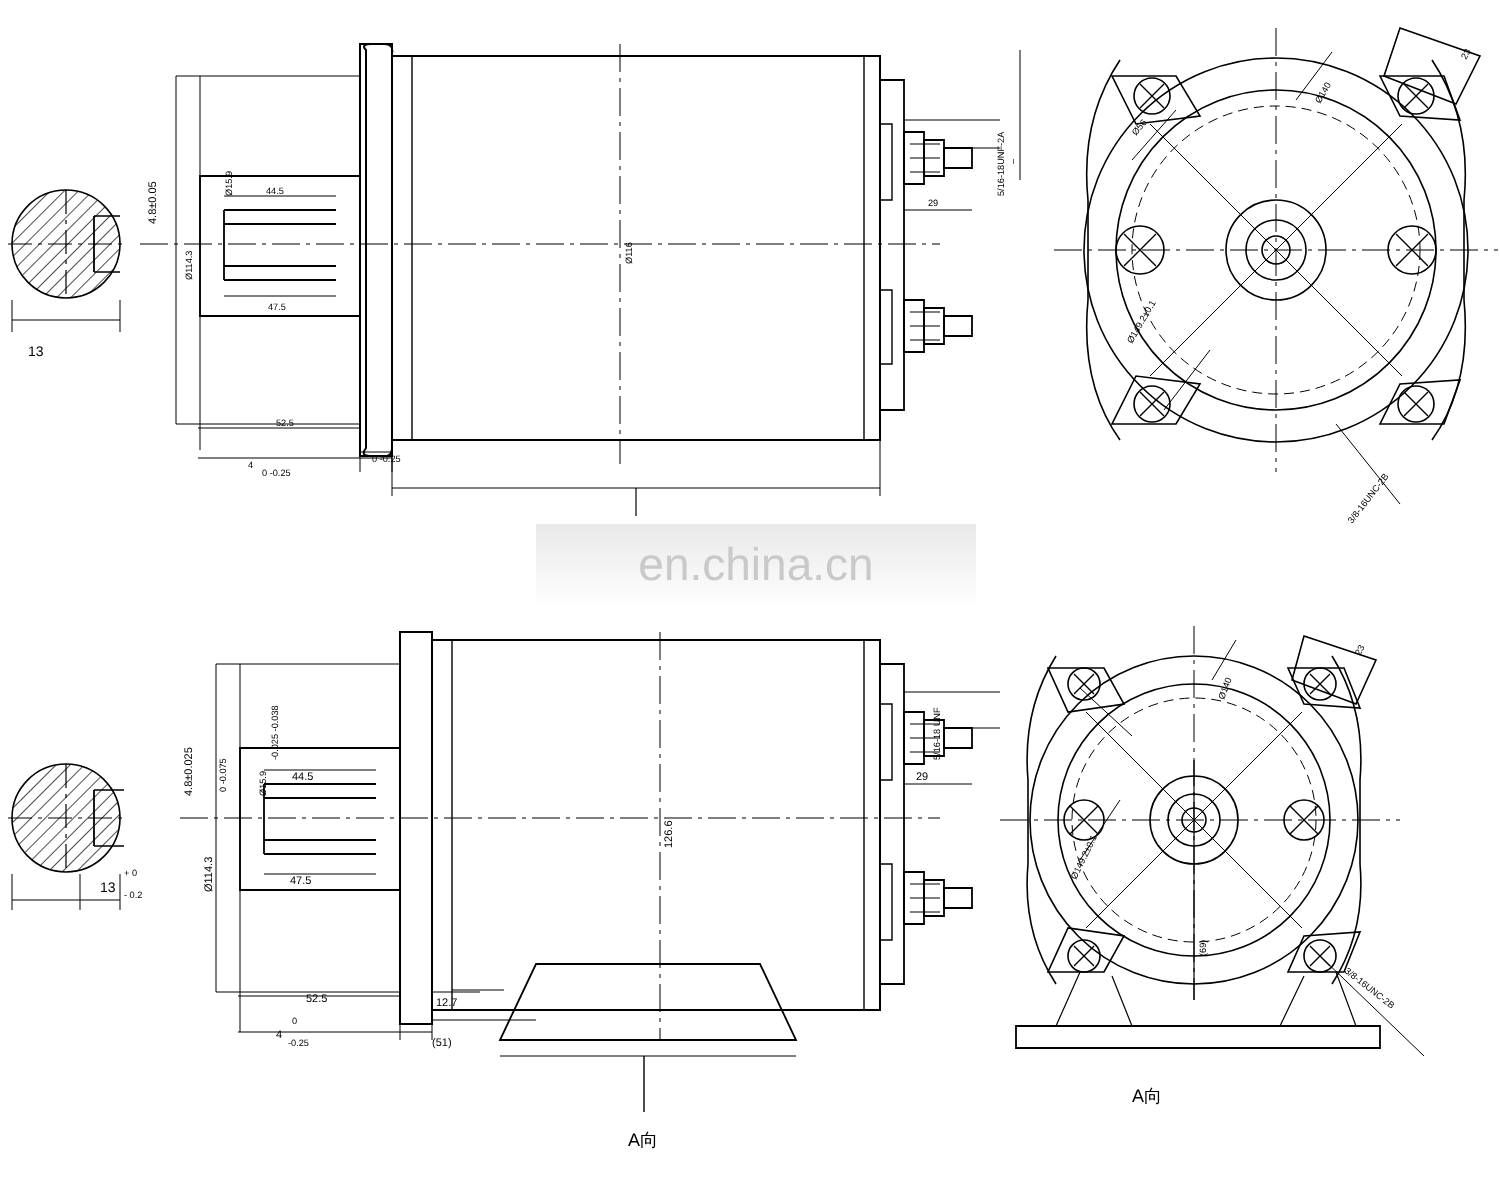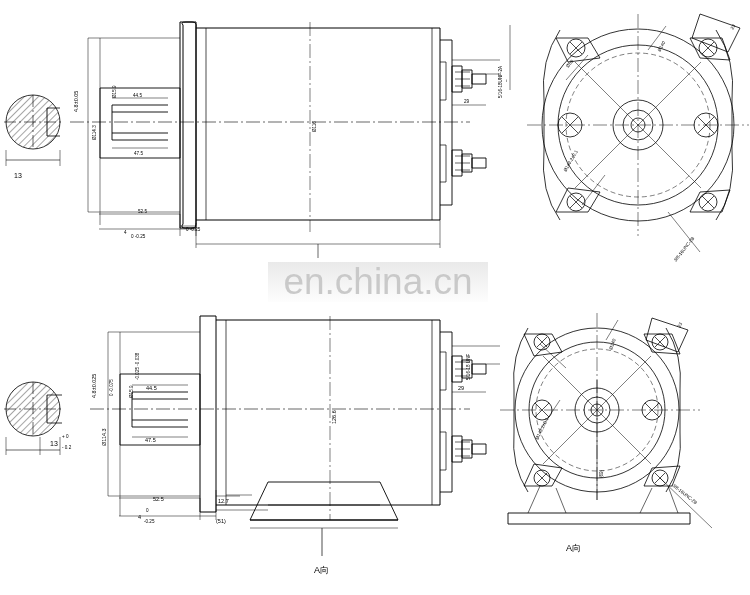--- a/index.html
+++ b/index.html
@@ -6,21 +6,21 @@
   body{width:750px;height:595px;position:relative;overflow:hidden;
        font-family:"Liberation Sans", sans-serif;color:#000;}
   #sheet{position:absolute;left:0;top:0;width:750px;height:595px;}
   svg{display:block;}
   .dimtxt{font-family:"Liberation Sans", sans-serif;font-size:7px;fill:#000;}
   .dimtxt-s{font-family:"Liberation Sans", sans-serif;font-size:5.5px;fill:#000;}
   .dimtxt-xs{font-family:"Liberation Sans", sans-serif;font-size:4.6px;fill:#000;}
   .viewlbl{font-family:"Liberation Sans", sans-serif;font-size:9px;fill:#000;}
   .wm{position:absolute;left:268px;top:262px;width:220px;height:40px;
       display:flex;align-items:center;justify-content:center;
-      font-family:"Liberation Sans", sans-serif;font-size:37px;
+      font-family:"Liberation Sans", sans-serif;font-size:23px;
       color:#c9c9c9;letter-spacing:0px;pointer-events:none;
       background:linear-gradient(180deg,rgba(215,215,215,.55),rgba(245,245,245,.15));}
 </style>
 </head>
 <body>
 
 <div id="sheet">
 <svg width="750" height="595" viewBox="0 0 750 595">
   <defs>
     <pattern id="hatch" width="5" height="5" patternTransform="rotate(45)" patternUnits="userSpaceOnUse">

